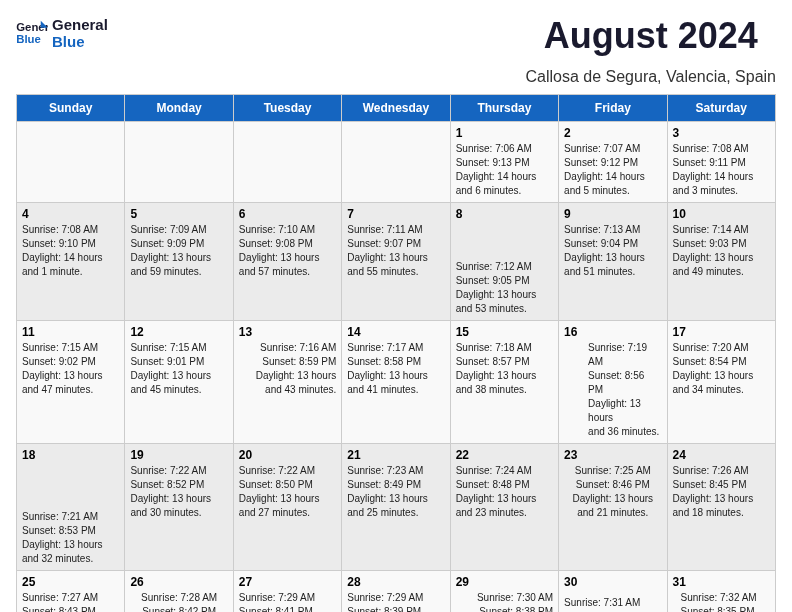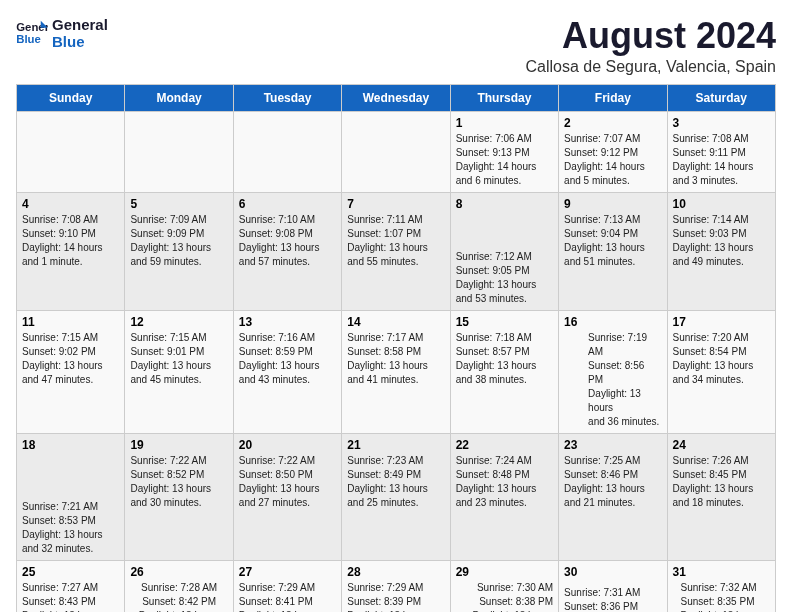--- a/index.html
+++ b/index.html
@@ -19,32 +19,32 @@
     .logo {
       display: flex;
       align-items: center;
       gap: 4px;
     }
     .logo-icon {
       width: 32px;
       height: 28px;
     }
     .title-area {
-      text-align: right;
+      text-align: center;
     }
     .month-title {
       font-size: 36px;
       font-weight: bold;
       color: #1a1a2e;
       line-height: 1.1;
     }
     .location-title {
       font-size: 16px;
       color: #333;
-      margin-top: 2px;
+      margin-top: 12px;
     }
     table {
       width: 100%;
       border-collapse: collapse;
       font-size: 10.5px;
     }
     thead tr th {
       background: #1565c0;
       color: #fff;
       padding: 6px 20px;
@@ -156,21 +156,21 @@
         <td>
           <span class="day-num">6</span>
           <div class="day-info" style="white-space: pre-line;">Sunrise: 7:10 AM
 Sunset: 9:08 PM
 Daylight: 13 hours
 and 57 minutes.</div>
         </td>
         <td>
           <span class="day-num">7</span>
           <div class="day-info" style="white-space: pre-line;">Sunrise: 7:11 AM
-Sunset: 1:07 PM
+Sunset: 9:07 PM
 Daylight: 13 hours
 and 55 minutes.</div>
         </td>
         <td>
           <span class="day-num">8</span>
           <div class="day-info" style="white-space: pre-line; margin-top: 39px;">Sunrise: 7:12 AM
 Sunset: 9:05 PM
 Daylight: 13 hours
 and 53 minutes.</div>
         </td>
@@ -199,21 +199,21 @@
         </td>
         <td>
           <span class="day-num">12</span>
           <div class="day-info" style="white-space: pre-line;">Sunrise: 7:15 AM
 Sunset: 9:01 PM
 Daylight: 13 hours
 and 45 minutes.</div>
         </td>
         <td>
           <span class="day-num">13</span>
-          <div class="day-info" style="white-space: pre-line;">Sunrise: 7:16 AM
+          <div class="day-info" style="white-space: pre-line; text-align: right;">Sunrise: 7:16 AM
 Sunset: 8:59 PM
 Daylight: 13 hours
 and 43 minutes.</div>
         </td>
         <td>
           <span class="day-num">14</span>
           <div class="day-info" style="white-space: pre-line;">Sunrise: 7:17 AM
 Sunset: 8:58 PM
 Daylight: 13 hours
 and 41 minutes.</div>
@@ -271,21 +271,21 @@
         </td>
         <td>
           <span class="day-num">22</span>
           <div class="day-info" style="white-space: pre-line;">Sunrise: 7:24 AM
 Sunset: 8:48 PM
 Daylight: 13 hours
 and 23 minutes.</div>
         </td>
         <td>
           <span class="day-num">23</span>
-          <div class="day-info" style="white-space: pre-line;">Sunrise: 7:25 AM
+          <div class="day-info" style="white-space: pre-line; text-align: center;">Sunrise: 7:25 AM
 Sunset: 8:46 PM
 Daylight: 13 hours
 and 21 minutes.</div>
         </td>
         <td>
           <span class="day-num">24</span>
           <div class="day-info" style="white-space: pre-line;">Sunrise: 7:26 AM
 Sunset: 8:45 PM
 Daylight: 13 hours
 and 18 minutes.</div>

